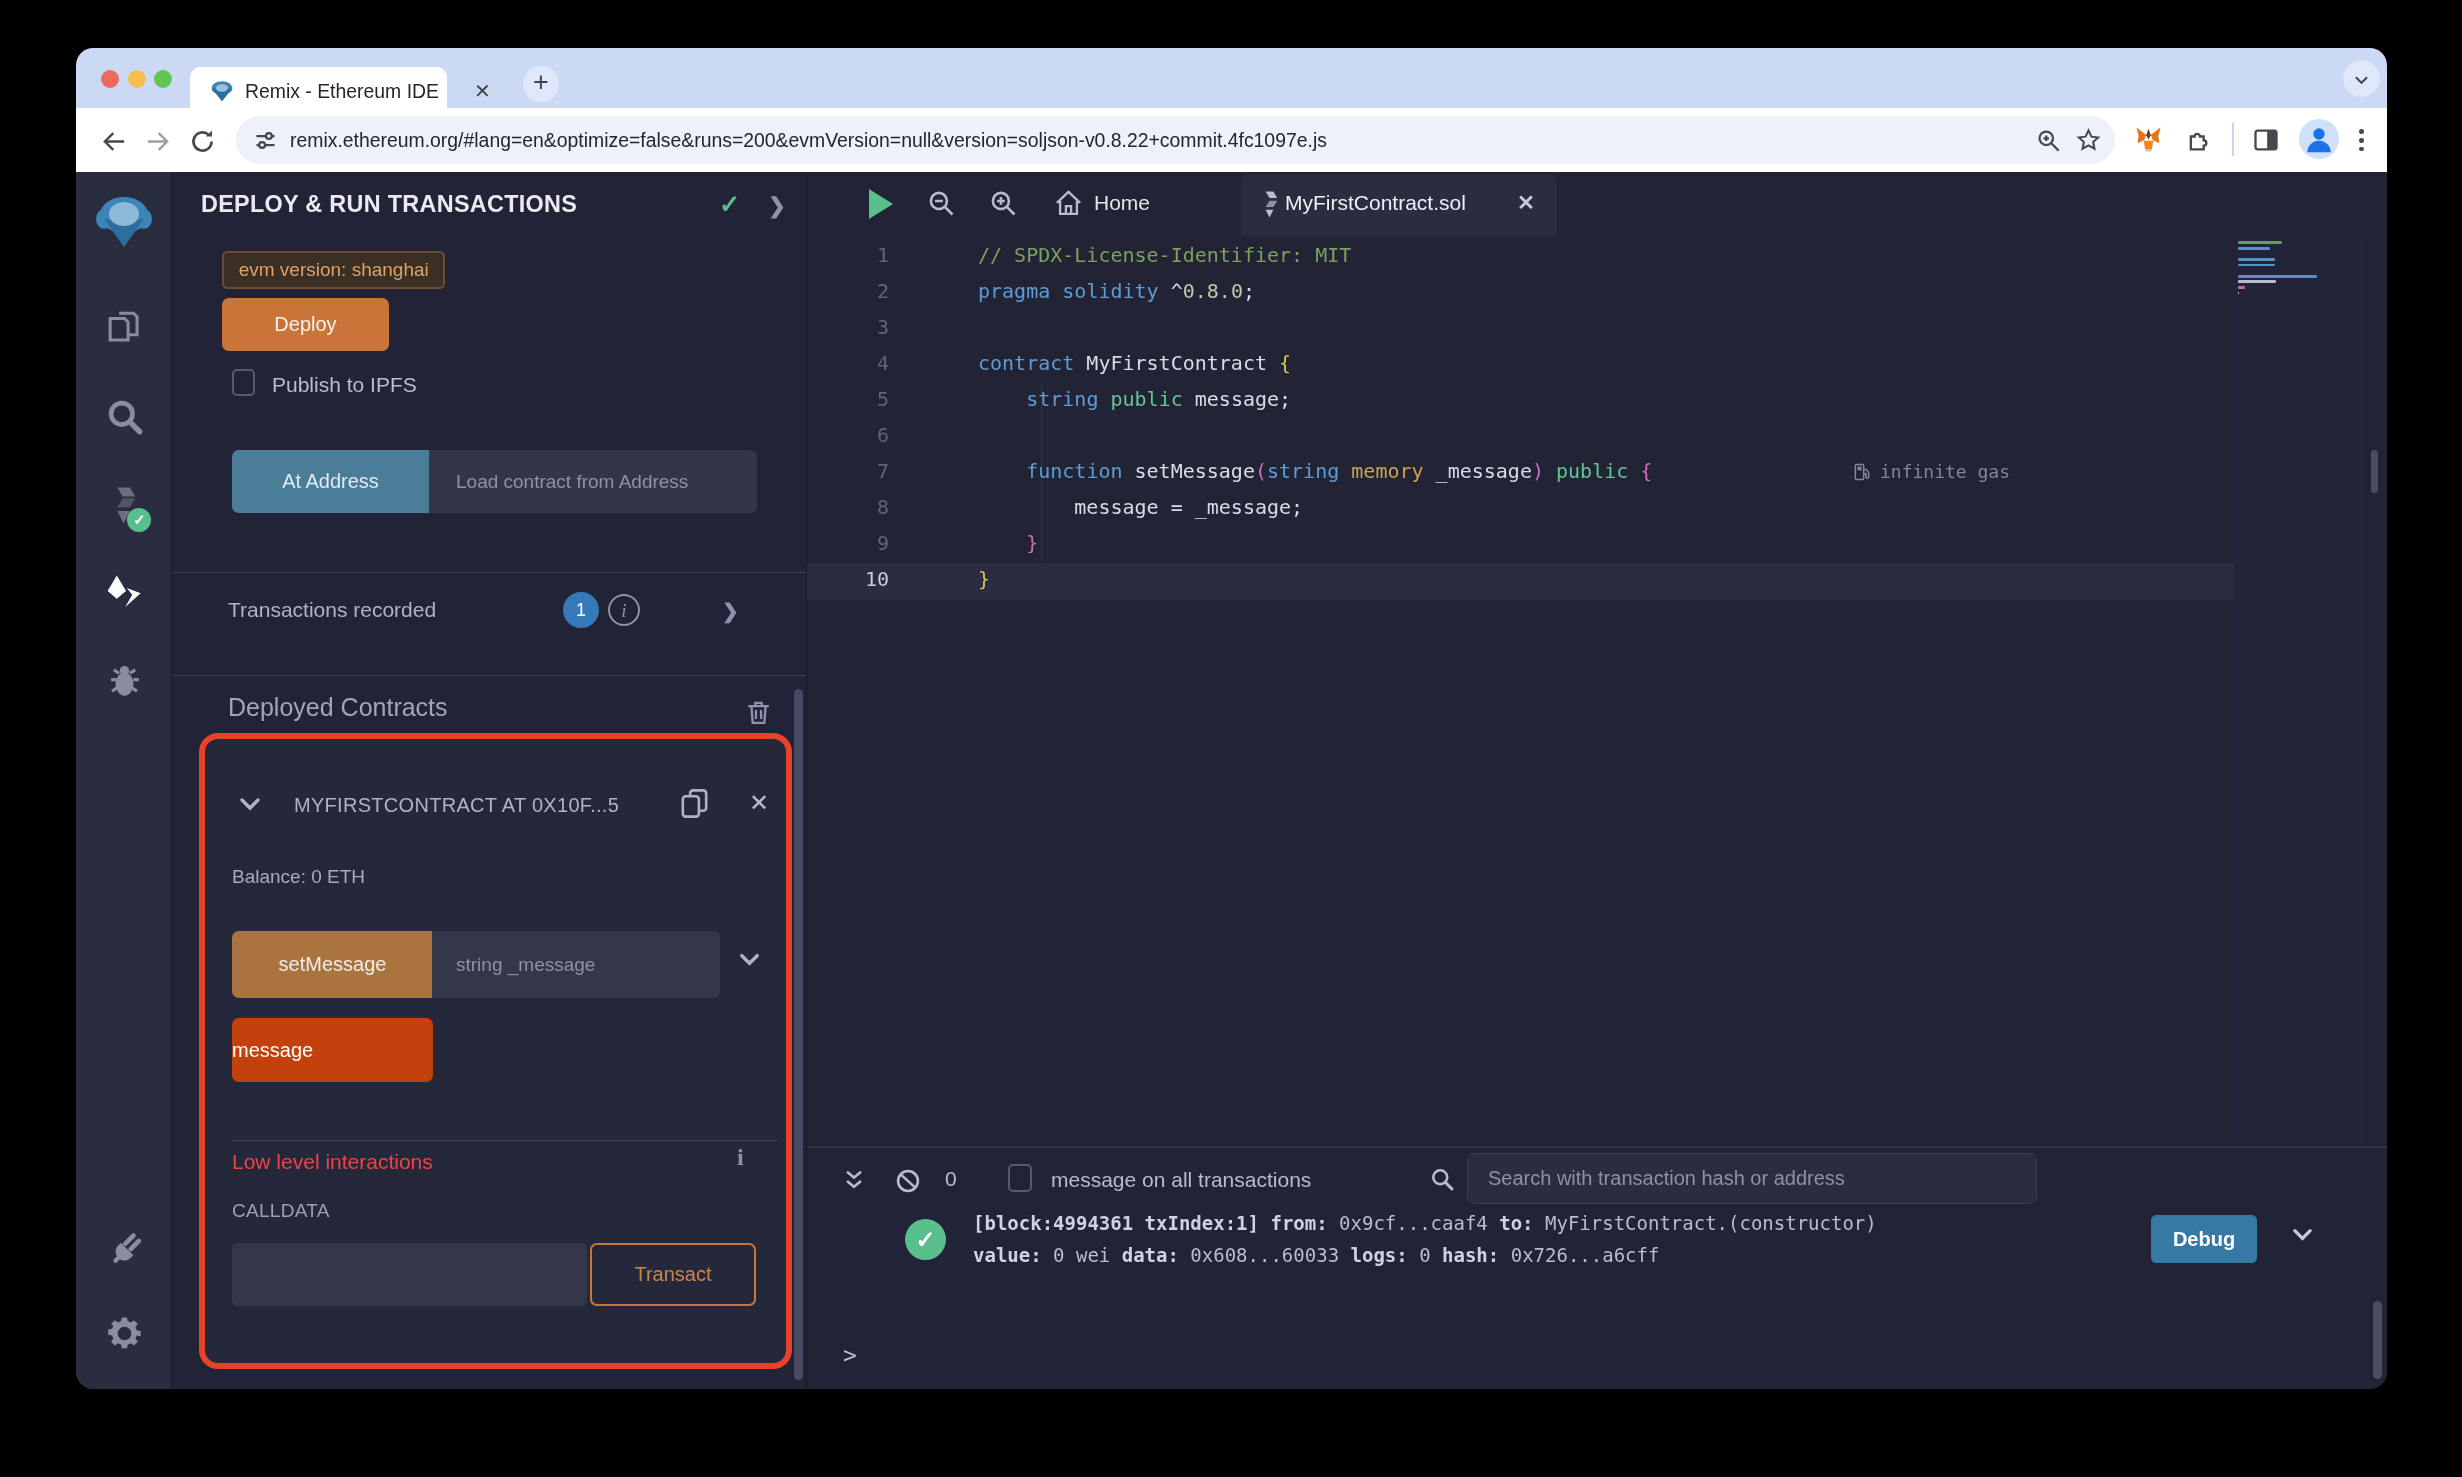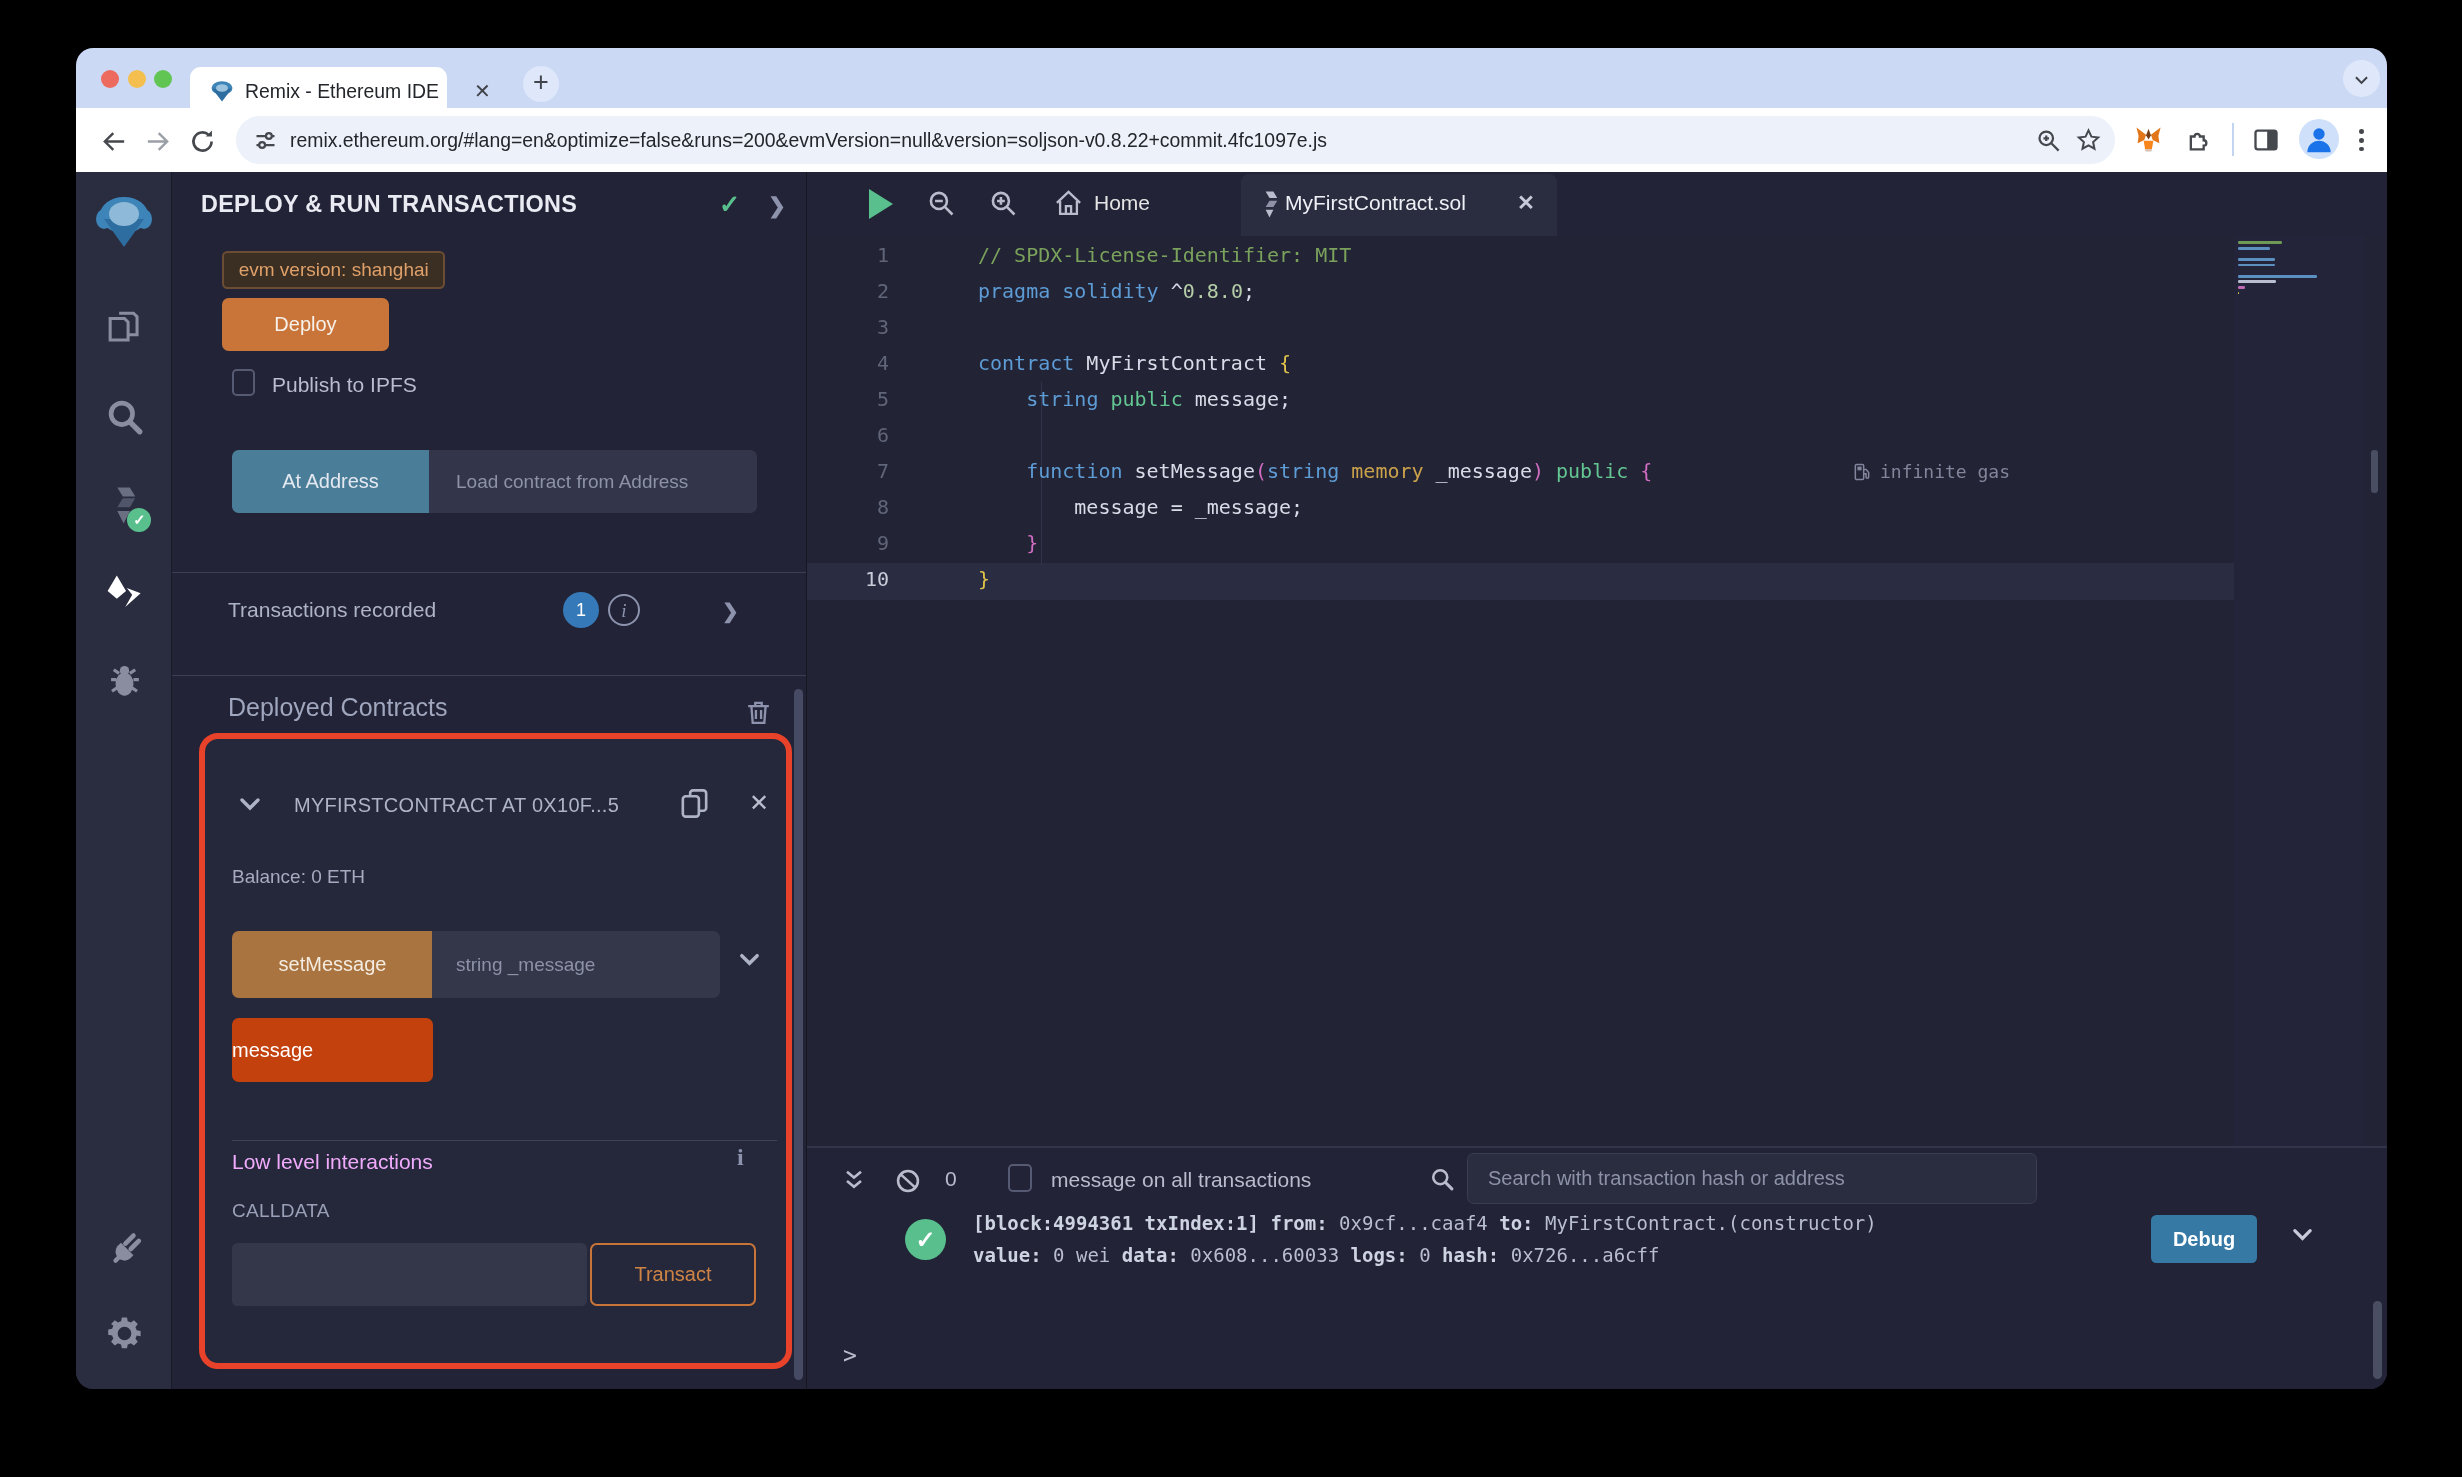--- a/index.html
+++ b/index.html
@@ -79,21 +79,21 @@
 #card-title{left:122px;top:622px;width:393px;font-size:20px;color:#aeb3c6;letter-spacing:0.3px;white-space:nowrap;overflow:hidden}
 #card-copy{left:505px;top:614px;color:#aeb3c6}
 #card-close{left:577px;top:617px;font-size:24px;color:#b8bccd}
 #card-balance{left:60px;top:694px;font-size:19px;color:#a7abc0}
 #setmsg-btn{left:60px;top:759px;width:201px;height:67px;background:#a9743f;border-radius:6.7px 0 0 6.7px;color:#f4ebe1;font-size:20px;text-align:center;line-height:67px}
 #setmsg-input{left:260px;top:759px;width:288px;height:67px;background:#343649;border:none;border-radius:0 6.7px 6.7px 0;padding-left:24px;font-size:19px;color:#c7cbdc;font-family:"Liberation Sans",sans-serif}
 #setmsg-input::placeholder{color:#8d92a8}
 #setmsg-chev{left:566px;top:776px;color:#aeb3c6}
 #msg-btn{left:60px;top:846px;width:201px;height:64px;background:#c2410c;border-radius:6.7px;color:#fff;font-size:20px;line-height:64px}
 #pdiv3{left:60px;top:968px;width:545px;height:1.3px;background:#3f4258}
-#lowlevel-label{left:60px;top:978px;font-size:21px;color:#f0abfc}
+#lowlevel-label{left:60px;top:978px;font-size:21px;color:#ef4444}
 #lowlevel-info{left:565px;top:972px;font-size:24px;font-weight:bold;color:#8d93ad;font-family:"Liberation Serif",serif}
 #calldata-label{left:60px;top:1028px;font-size:19px;color:#9aa0b8;letter-spacing:0.3px}
 #calldata-input{left:60px;top:1071px;width:355px;height:63px;background:#343649;border:none;border-radius:5.4px;padding-left:20px;font-size:19px;color:#c7cbdc}
 #transact-btn{left:418px;top:1071px;width:166px;height:63px;border:2px solid #c97539;border-radius:6.7px;background:transparent;color:#cf8445;font-size:20px;text-align:center;line-height:59px}
 #panel-scroll{left:622px;top:517px;width:8.7px;height:691px;border-radius:4.7px;background:#464a63}
 
 #main{left:730px;top:0;right:0;bottom:0;background:#222334;border-left:1.3px solid #16171f}
 #edtabs{left:0;top:0;right:0;height:64px;background:#222336}
 #play-btn{left:62px;top:16.7px;width:0;height:0;border-left:24px solid #59c08d;border-top:15.4px solid transparent;border-bottom:15.4px solid transparent}
 #zoomout-btn{left:119px;top:16px;color:#b8bccd}

